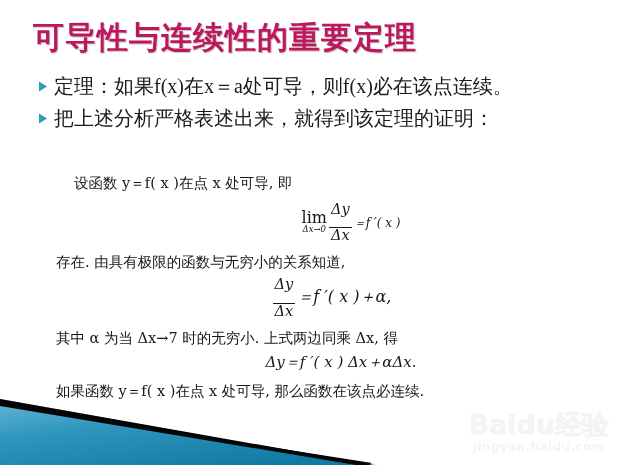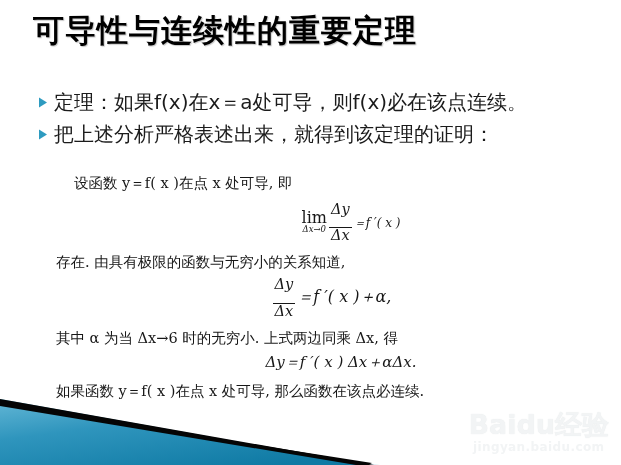--- a/index.html
+++ b/index.html
@@ -13,36 +13,37 @@
     height: 465px;
     background: #ffffff;
     overflow: hidden;
     font-family: "DejaVu Sans", "Liberation Sans", sans-serif;
   }
 
   
   #title {
     position: absolute;
     left: 33px;
-    top: 13px;
+    top: 20px;
     font-size: 31px;
     font-weight: bold;
-    color: #000000;
+    color: #be185d;
     letter-spacing: 1px;
     line-height: 1.1;
     text-shadow: 1px 1px 1px rgba(150,150,150,0.55);
     white-space: nowrap;
   }
 
   
   #bullets {
     position: absolute;
     left: 38px;
-    top: 88px;
+    top: 72px;
     width: 570px;
+    font-family: Liberation Serif, serif;
   }
   .bullet-row {
     display: flex;
     align-items: flex-start;
     margin-bottom: 3px;
   }
   .bullet-marker {
     flex: 0 0 auto;
     width: 16px;
     padding-top: 9px;
@@ -177,21 +178,21 @@
         <span class="lim-sub mi">Δx→0</span>
       </span><span class="frac"><span class="num mi">Δy</span><span class="den mi">Δx</span></span><span class="mi" style="font-size:12px;">＝f ′( x )</span>
     </div>
 
     <div class="pline" style="margin-bottom:8px;">存在. 由具有极限的函数与无穷小的关系知道,</div>
 
     <div class="eq eq-indent-b" style="margin-bottom:12px;">
       <span class="frac"><span class="num mi">Δy</span><span class="den mi">Δx</span></span><span class="mi" style="font-size:16px;">＝f ′( x )＋α,</span>
     </div>
 
-    <div class="pline" style="margin-bottom:8px;">其中 α 为当 Δx→6 时的无穷小. 上式两边同乘 Δx, 得</div>
+    <div class="pline" style="margin-bottom:8px;">其中 α 为当 Δx→7 时的无穷小. 上式两边同乘 Δx, 得</div>
 
     <div class="eq eq-indent-c mi" style="font-size:15px; margin-bottom:12px;">Δy＝f ′( x ) Δx＋αΔx.</div>
 
     <div class="pline">如果函数 y＝f( x )在点 x 处可导, 那么函数在该点必连续.</div>
 
   </div>
 
   <svg id="deco" viewBox="0 0 621 80" preserveAspectRatio="none">
     <defs>
       <linearGradient id="tealgrad" x1="0" y1="0" x2="0.75" y2="1">

